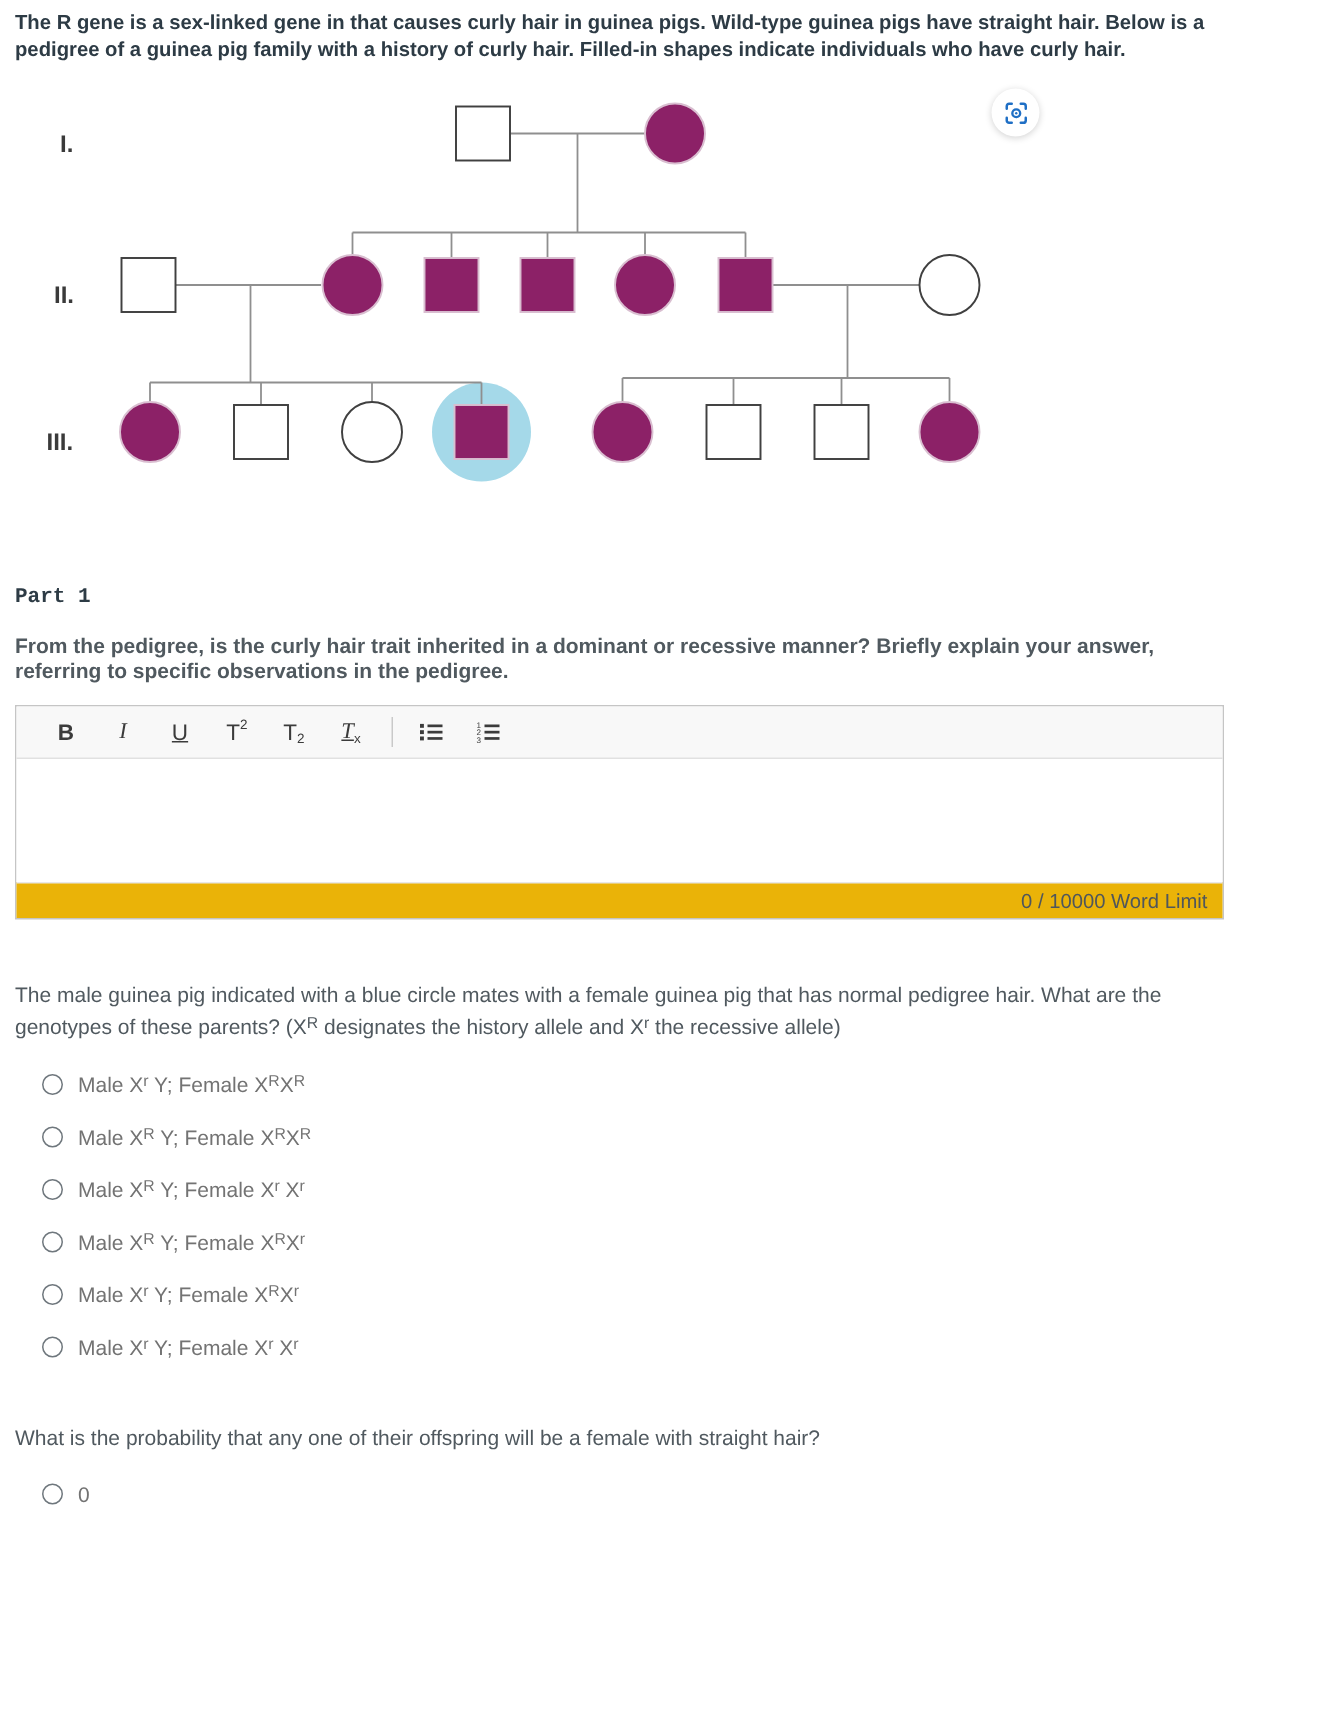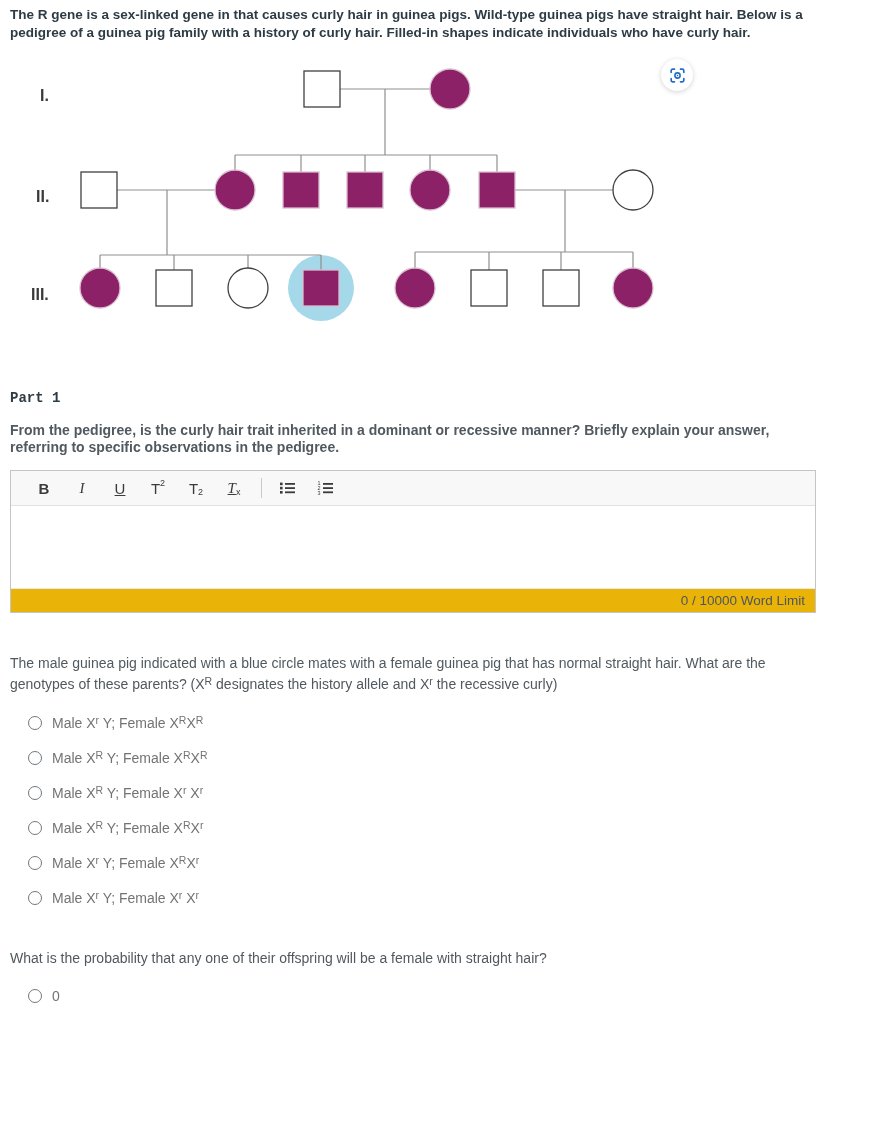--- a/index.html
+++ b/index.html
@@ -193,21 +193,21 @@
             </g>
           </svg>
         </button>
       </div>
     <div class="editor-body"></div>
     <div class="editor-footer">
       <span class="word-limit">0 / 10000 Word Limit</span>
     </div>
   </div>
 
-  <p class="question q2" id="q2-text"><span>The male guinea pig indicated with a blue circle mates with a female guinea pig that has normal straight hair. What are the genotypes of these parents? (X</span><sup class="rich">R</sup><span> designates the history allele and X</span><sup class="rich">r</sup><span> the recessive curly)</span></p>
+  <p class="question q2" id="q2-text"><span>The male guinea pig indicated with a blue circle mates with a female guinea pig that has normal pedigree hair. What are the genotypes of these parents? (X</span><sup class="rich">R</sup><span> designates the history allele and X</span><sup class="rich">r</sup><span> the recessive allele)</span></p>
   <div class="options options-q2" id="q2-options">
       <div class="option-row">
         <span class="radio"></span>
         <span class="option-label"><span>Male X</span><sup class="rich">r</sup><span> Y; Female X</span><sup class="rich">R</sup><span>X</span><sup class="rich">R</sup></span>
       </div>
       <div class="option-row">
         <span class="radio"></span>
         <span class="option-label"><span>Male X</span><sup class="rich">R</sup><span> Y; Female X</span><sup class="rich">R</sup><span>X</span><sup class="rich">R</sup></span>
       </div>
       <div class="option-row">

